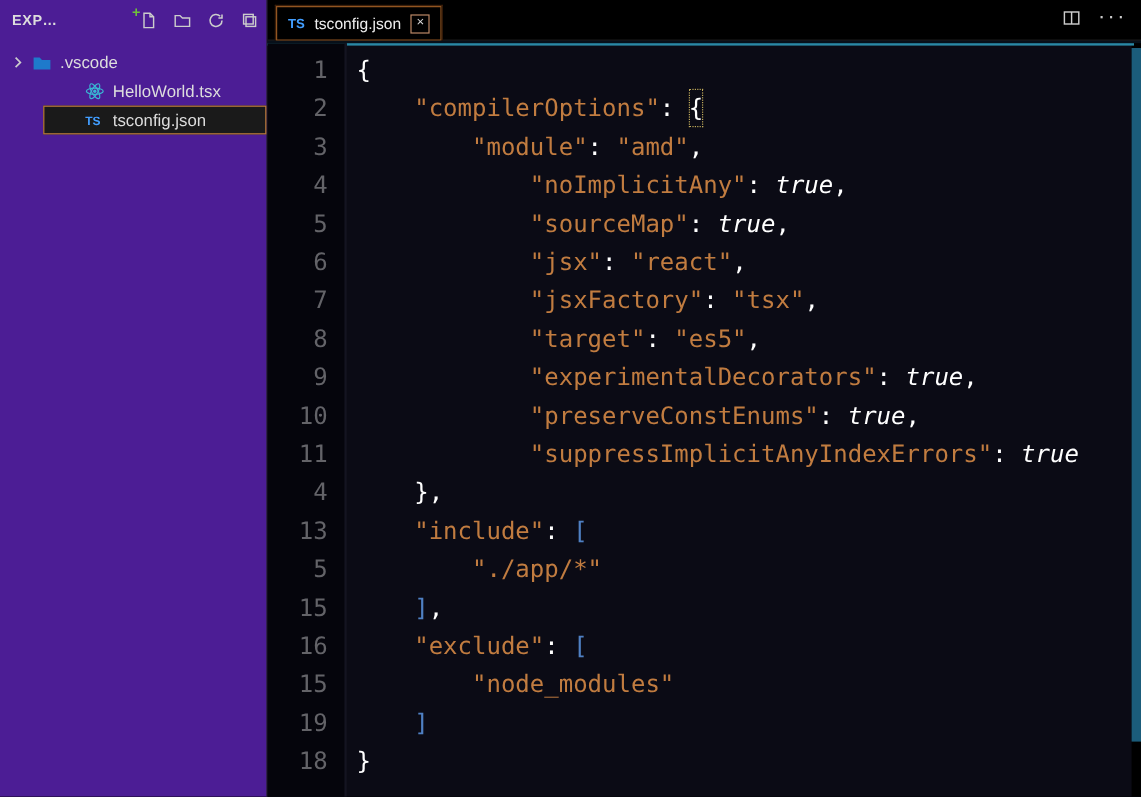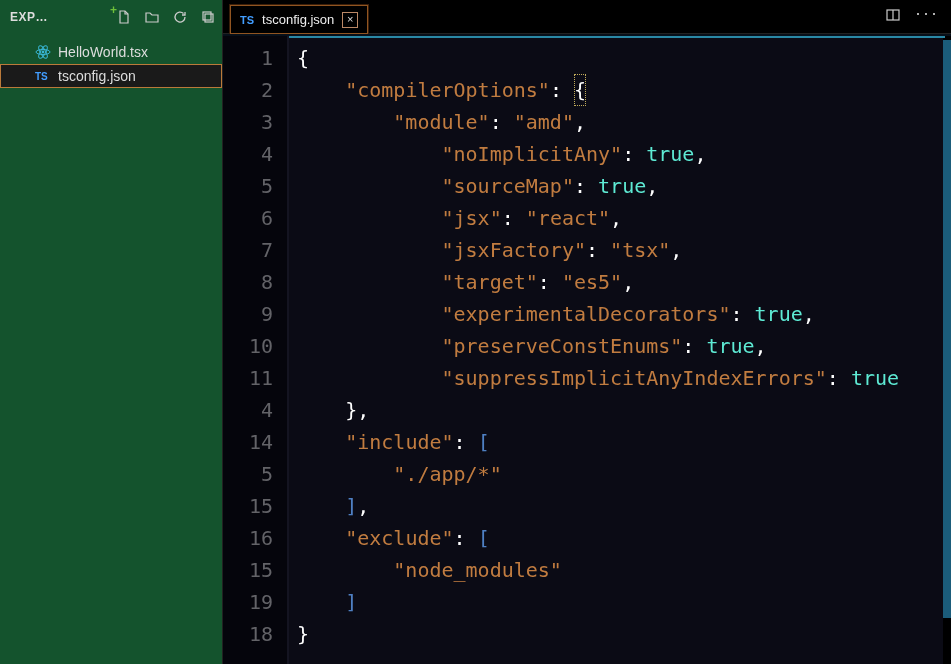--- a/index.html
+++ b/index.html
@@ -8,21 +8,21 @@
     background: #000;
     font-family: -apple-system, "Segoe UI", sans-serif;
     color: #ccc;
     overflow: hidden;
     display: flex;
     font-size: 14px;
   }
   
   .sidebar {
     width: 223px; flex: 0 0 223px;
-    background: #14532d;
+    background: #4c1d95;
     border-right: 1px solid #222;
     display: flex; flex-direction: column;
   }
   .sb-header {
     height: 34px;
     display: flex; align-items: center;
     padding: 0 6px 0 10px;
     font-size: 12px; font-weight: 600;
     letter-spacing: .5px;
   }
@@ -33,21 +33,21 @@
   .tree { padding-top: 6px; }
   .tree-row {
     height: 24px;
     display: flex; align-items: center;
     padding-left: 10px;
     color: #ddd; font-size: 14px;
     cursor: pointer;
     gap: 6px;
     white-space: nowrap;
   }
-  .tree-row.depth1 { padding-left: 34px; }
+  .tree-row.depth1 { padding-left: 34px; margin-left: 36px; }
   .tree-row.selected {
     background: #1a1a1a;
     outline: 1px solid #bb7a3a;
     outline-offset: -1px;
   }
   .twisty { width: 10px; display:flex; align-items:center; justify-content:center; color:#ccc; }
   .twisty svg { width:10px; height:10px; }
   .ficon { width: 18px; height:18px; display:flex; align-items:center; justify-content:center; }
   .ficon svg { width: 18px; height: 18px; }
   
@@ -110,21 +110,21 @@
   }
   .scrollbar {
     width:8px; background:#000;
   }
   .scrollbar .thumb{
     background:#1b5c7a; width:100%; height:92%; margin-top:4px;
   }
   
   .t-key   { color:#c17c40; }   
   .t-val   { color:#c17c40; }
-  .t-bool  { color:#5eead4; }
+  .t-bool  { color:#ffffff;font-style:italic; }
   .t-brack { color:#4f80c3; }
   .t-punc  { color:#fff; }
   .t-brace { color:#fff; }
   .cursor-brace {
     display:inline-block;
     outline: 1px dotted #c0ab5a;
     outline-offset: -1px;
   }
   .indent-guide { color:#2a2a36; }
 </style>
@@ -156,20 +156,33 @@
       <span class="hicon">
         <svg viewBox="0 0 16 16" fill="none" stroke="currentColor" stroke-width="1.2">
           <rect x="3" y="3" width="8" height="8"></rect>
             <rect x="5" y="5" width="8" height="8"></rect>
         </svg>
       </span>
     </span>
   </div>
 
   <div class="tree">
+    <div class="tree-row">
+      <span class="twisty">
+        <svg viewBox="0 0 10 10">
+            <path d="M3 1l4 4-4 4" fill="none" stroke="#ccc" stroke-width="1.4"></path>
+          </svg>
+      </span>
+      <span class="ficon">
+        <svg viewBox="0 0 18 18">
+            <path d="M2 5h5l2 2h7v8H2z" fill="#1e7acb"></path>
+          </svg>
+      </span>
+      <span>.vscode</span>
+    </div>
 
 
     <div class="tree-row depth1">
       <span class="ficon">
         <svg viewBox="0 0 18 18">
           <circle cx="9" cy="9" r="1.4" fill="#39b6d4"></circle>
           <ellipse cx="9" cy="9" rx="7" ry="2.6" fill="none" stroke="#39b6d4" stroke-width="1"></ellipse>
           <ellipse cx="9" cy="9" rx="7" ry="2.6" fill="none" stroke="#39b6d4" stroke-width="1" transform="rotate(60 9 9)"></ellipse>
           <ellipse cx="9" cy="9" rx="7" ry="2.6" fill="none" stroke="#39b6d4" stroke-width="1" transform="rotate(-60 9 9)"></ellipse>
         </svg>
@@ -213,21 +226,21 @@
         <div>3</div>
         <div>4</div>
         <div>5</div>
         <div>6</div>
         <div>7</div>
         <div>8</div>
         <div>9</div>
         <div>10</div>
         <div>11</div>
         <div>4</div>
-        <div>14</div>
+        <div>13</div>
         <div>5</div>
         <div>15</div>
         <div>16</div>
         <div>15</div>
         <div>19</div>
         <div>18</div>
       </div>
     <div class="code" id="code"><div><span class="t-brace">{</span></div><div><span class="indent-guide">    </span><span class="t-key">"compilerOptions"</span><span class="t-punc">: </span><span class="t-brace cursor-brace">{</span></div><div><span class="indent-guide">        </span><span class="t-key">"module"</span><span class="t-punc">: </span><span class="t-val">"amd"</span><span class="t-punc">,</span></div><div><span class="indent-guide">            </span><span class="t-key">"noImplicitAny"</span><span class="t-punc">: </span><span class="t-bool">true</span><span class="t-punc">,</span></div><div><span class="indent-guide">            </span><span class="t-key">"sourceMap"</span><span class="t-punc">: </span><span class="t-bool">true</span><span class="t-punc">,</span></div><div><span class="indent-guide">            </span><span class="t-key">"jsx"</span><span class="t-punc">: </span><span class="t-val">"react"</span><span class="t-punc">,</span></div><div><span class="indent-guide">            </span><span class="t-key">"jsxFactory"</span><span class="t-punc">: </span><span class="t-val">"tsx"</span><span class="t-punc">,</span></div><div><span class="indent-guide">            </span><span class="t-key">"target"</span><span class="t-punc">: </span><span class="t-val">"es5"</span><span class="t-punc">,</span></div><div><span class="indent-guide">            </span><span class="t-key">"experimentalDecorators"</span><span class="t-punc">: </span><span class="t-bool">true</span><span class="t-punc">,</span></div><div><span class="indent-guide">            </span><span class="t-key">"preserveConstEnums"</span><span class="t-punc">: </span><span class="t-bool">true</span><span class="t-punc">,</span></div><div><span class="indent-guide">            </span><span class="t-key">"suppressImplicitAnyIndexErrors"</span><span class="t-punc">: </span><span class="t-bool">true</span></div><div><span class="indent-guide">    </span><span class="t-brace">}</span><span class="t-punc">,</span></div><div><span class="indent-guide">    </span><span class="t-key">"include"</span><span class="t-punc">: </span><span class="t-brack">[</span></div><div><span class="indent-guide">        </span><span class="t-val">"./app/*"</span></div><div><span class="indent-guide">    </span><span class="t-brack">]</span><span class="t-punc">,</span></div><div><span class="indent-guide">    </span><span class="t-key">"exclude"</span><span class="t-punc">: </span><span class="t-brack">[</span></div><div><span class="indent-guide">        </span><span class="t-val">"node_modules"</span></div><div><span class="indent-guide">    </span><span class="t-brack">]</span></div><div><span class="t-brace">}</span></div></div>
     <div class="scrollbar">
       <div class="thumb"></div>

